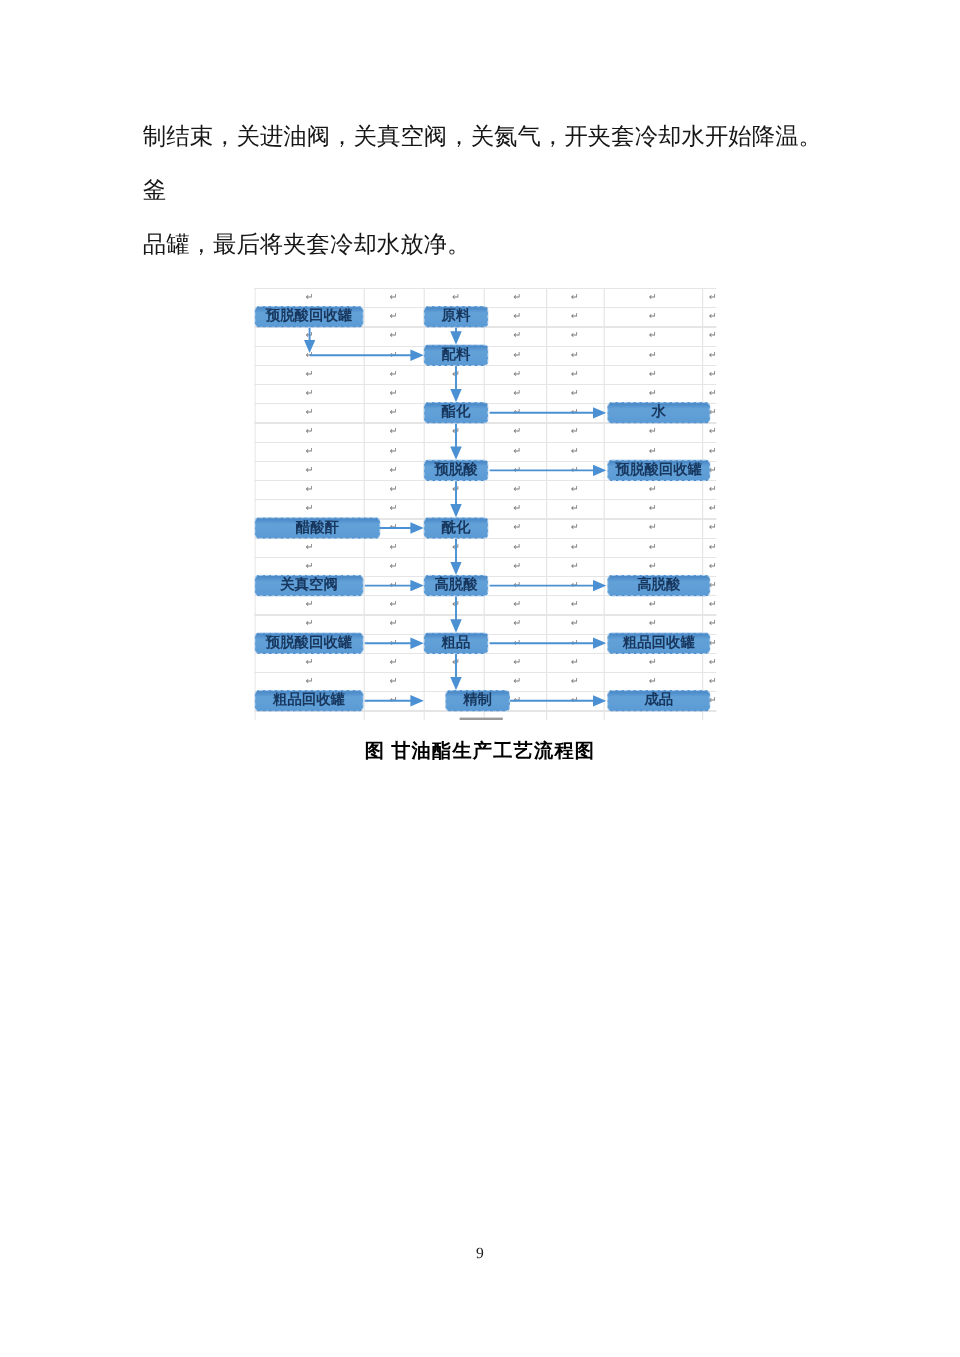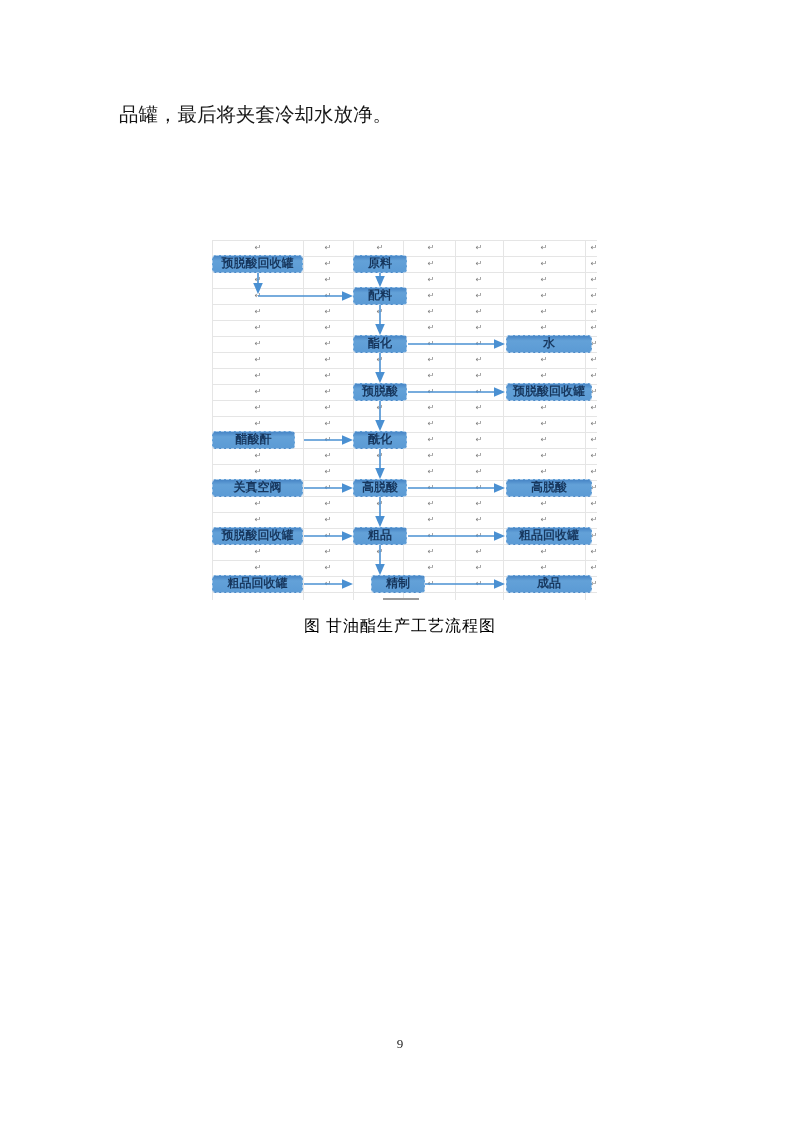--- a/index.html
+++ b/index.html
@@ -32,33 +32,34 @@
     border:1px dashed #aacbea; border-radius:4px;
     color:#17375e; font-weight:bold; font-size:12px; line-height:15px; text-align:center;
     font-family:"Liberation Sans","DejaVu Sans",sans-serif;
     white-space:nowrap; overflow:hidden;
   }
   .arrows { position:absolute; left:0; top:0; }
   .stub { position:absolute; background:#9a9a9a; }
 
   .caption {
     position:absolute; top:616px; left:0; width:800px; text-align:center;
-    font-size:16px; font-weight:normal; color:#000; letter-spacing:1px;
+    font-size:16px; font-weight:bold; color:#000; letter-spacing:1px;
   }
   .pagenum {
     position:absolute; top:1036px; left:0; width:800px; text-align:center;
     font-size:13px; color:#222;
   }
 </style>
 </head>
 <body>
 
 <div class="page">
 
   <div class="body-text">
+    <div class="line just">制结束，关进油阀，关真空阀，关氮气，开夹套冷却水开始降温。釜</div>
     <div class="line">品罐，最后将夹套冷却水放净。</div>
   </div>
 
   <div class="flowchart">
       <div class="vline" style="left: 0px; background: rgb(229, 229, 229);"></div>
       <div class="vline" style="left: 91px; background: rgb(229, 229, 229);"></div>
       <div class="vline" style="left: 141px; background: rgb(229, 229, 229);"></div>
       <div class="vline" style="left: 191px; background: rgb(229, 229, 229);"></div>
       <div class="vline" style="left: 243px; background: rgb(229, 229, 229);"></div>
       <div class="vline" style="left: 291px; background: rgb(229, 229, 229);"></div>
@@ -236,21 +237,21 @@
         <polyline points="92,248 138,248" fill="none" stroke="#4a90d2" stroke-width="1.6" marker-end="url(#ah)"></polyline>
         <polyline points="196,248 290,248" fill="none" stroke="#4a90d2" stroke-width="1.6" marker-end="url(#ah)"></polyline>
         <polyline points="168,257 168,284" fill="none" stroke="#4a90d2" stroke-width="1.6" marker-end="url(#ah)"></polyline>
         <polyline points="92,296 138,296" fill="none" stroke="#4a90d2" stroke-width="1.6" marker-end="url(#ah)"></polyline>
         <polyline points="196,296 290,296" fill="none" stroke="#4a90d2" stroke-width="1.6" marker-end="url(#ah)"></polyline>
         <polyline points="168,305 168,332" fill="none" stroke="#4a90d2" stroke-width="1.6" marker-end="url(#ah)"></polyline>
         <polyline points="92,344 138,344" fill="none" stroke="#4a90d2" stroke-width="1.6" marker-end="url(#ah)"></polyline>
         <polyline points="196,344 290,344" fill="none" stroke="#4a90d2" stroke-width="1.6" marker-end="url(#ah)"></polyline>
       </svg>
       <div class="flow-node" style="left: 0px; top: 15px; width: 91px; color: rgb(23, 55, 94);">预脱酸回收罐</div>
-      <div class="flow-node" style="left: 0px; top: 191px; width: 83px; color: rgb(23, 55, 94);">醋酸酐</div>
+      <div class="flow-node" style="left: 0px; top: 191px; width: 105px; color: rgb(23, 55, 94);">醋酸酐</div>
       <div class="flow-node" style="left: 0px; top: 239px; width: 91px; color: rgb(23, 55, 94);">关真空阀</div>
       <div class="flow-node" style="left: 0px; top: 287px; width: 91px; color: rgb(23, 55, 94);">预脱酸回收罐</div>
       <div class="flow-node" style="left: 0px; top: 335px; width: 91px; color: rgb(23, 55, 94);">粗品回收罐</div>
       <div class="flow-node" style="left: 141px; top: 15px; width: 54px; color: rgb(23, 55, 94);">原料</div>
       <div class="flow-node" style="left: 141px; top: 47px; width: 54px; color: rgb(23, 55, 94);">配料</div>
       <div class="flow-node" style="left: 141px; top: 95px; width: 54px; color: rgb(23, 55, 94);">酯化</div>
       <div class="flow-node" style="left: 141px; top: 143px; width: 54px; color: rgb(23, 55, 94);">预脱酸</div>
       <div class="flow-node" style="left: 141px; top: 191px; width: 54px; color: rgb(23, 55, 94);">酰化</div>
       <div class="flow-node" style="left: 141px; top: 239px; width: 54px; color: rgb(23, 55, 94);">高脱酸</div>
       <div class="flow-node" style="left: 141px; top: 287px; width: 54px; color: rgb(23, 55, 94);">粗品</div>

